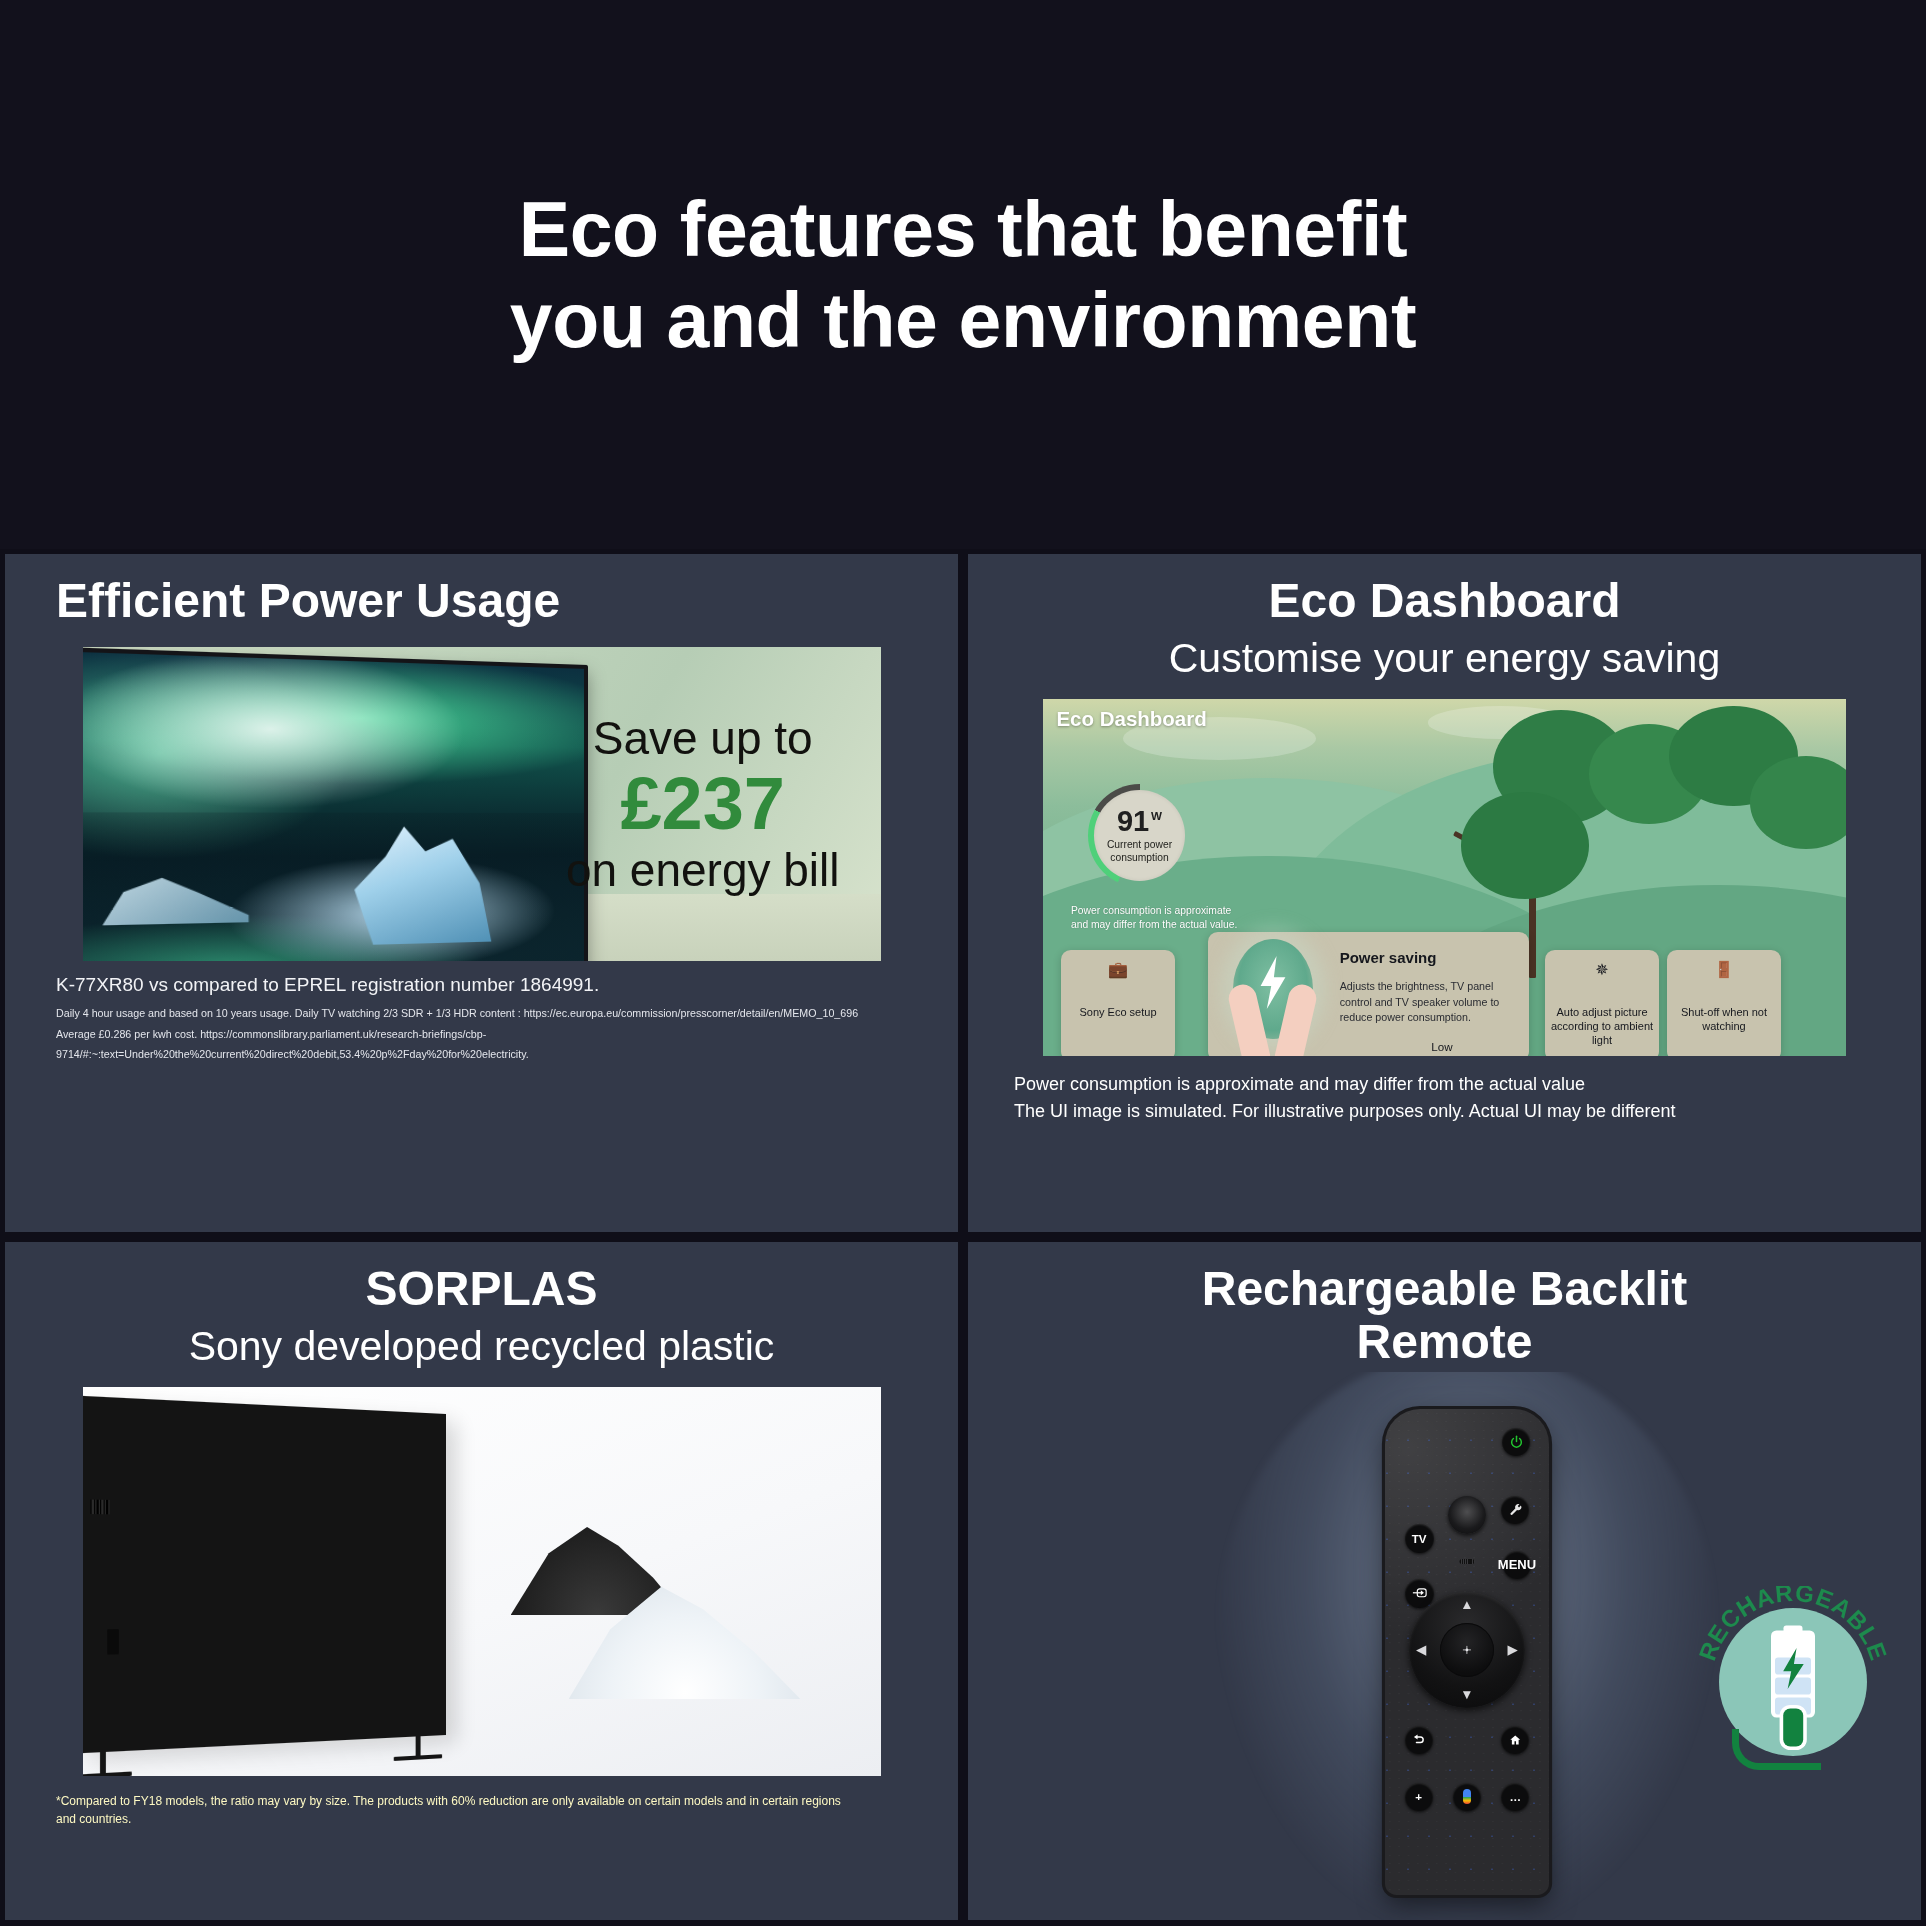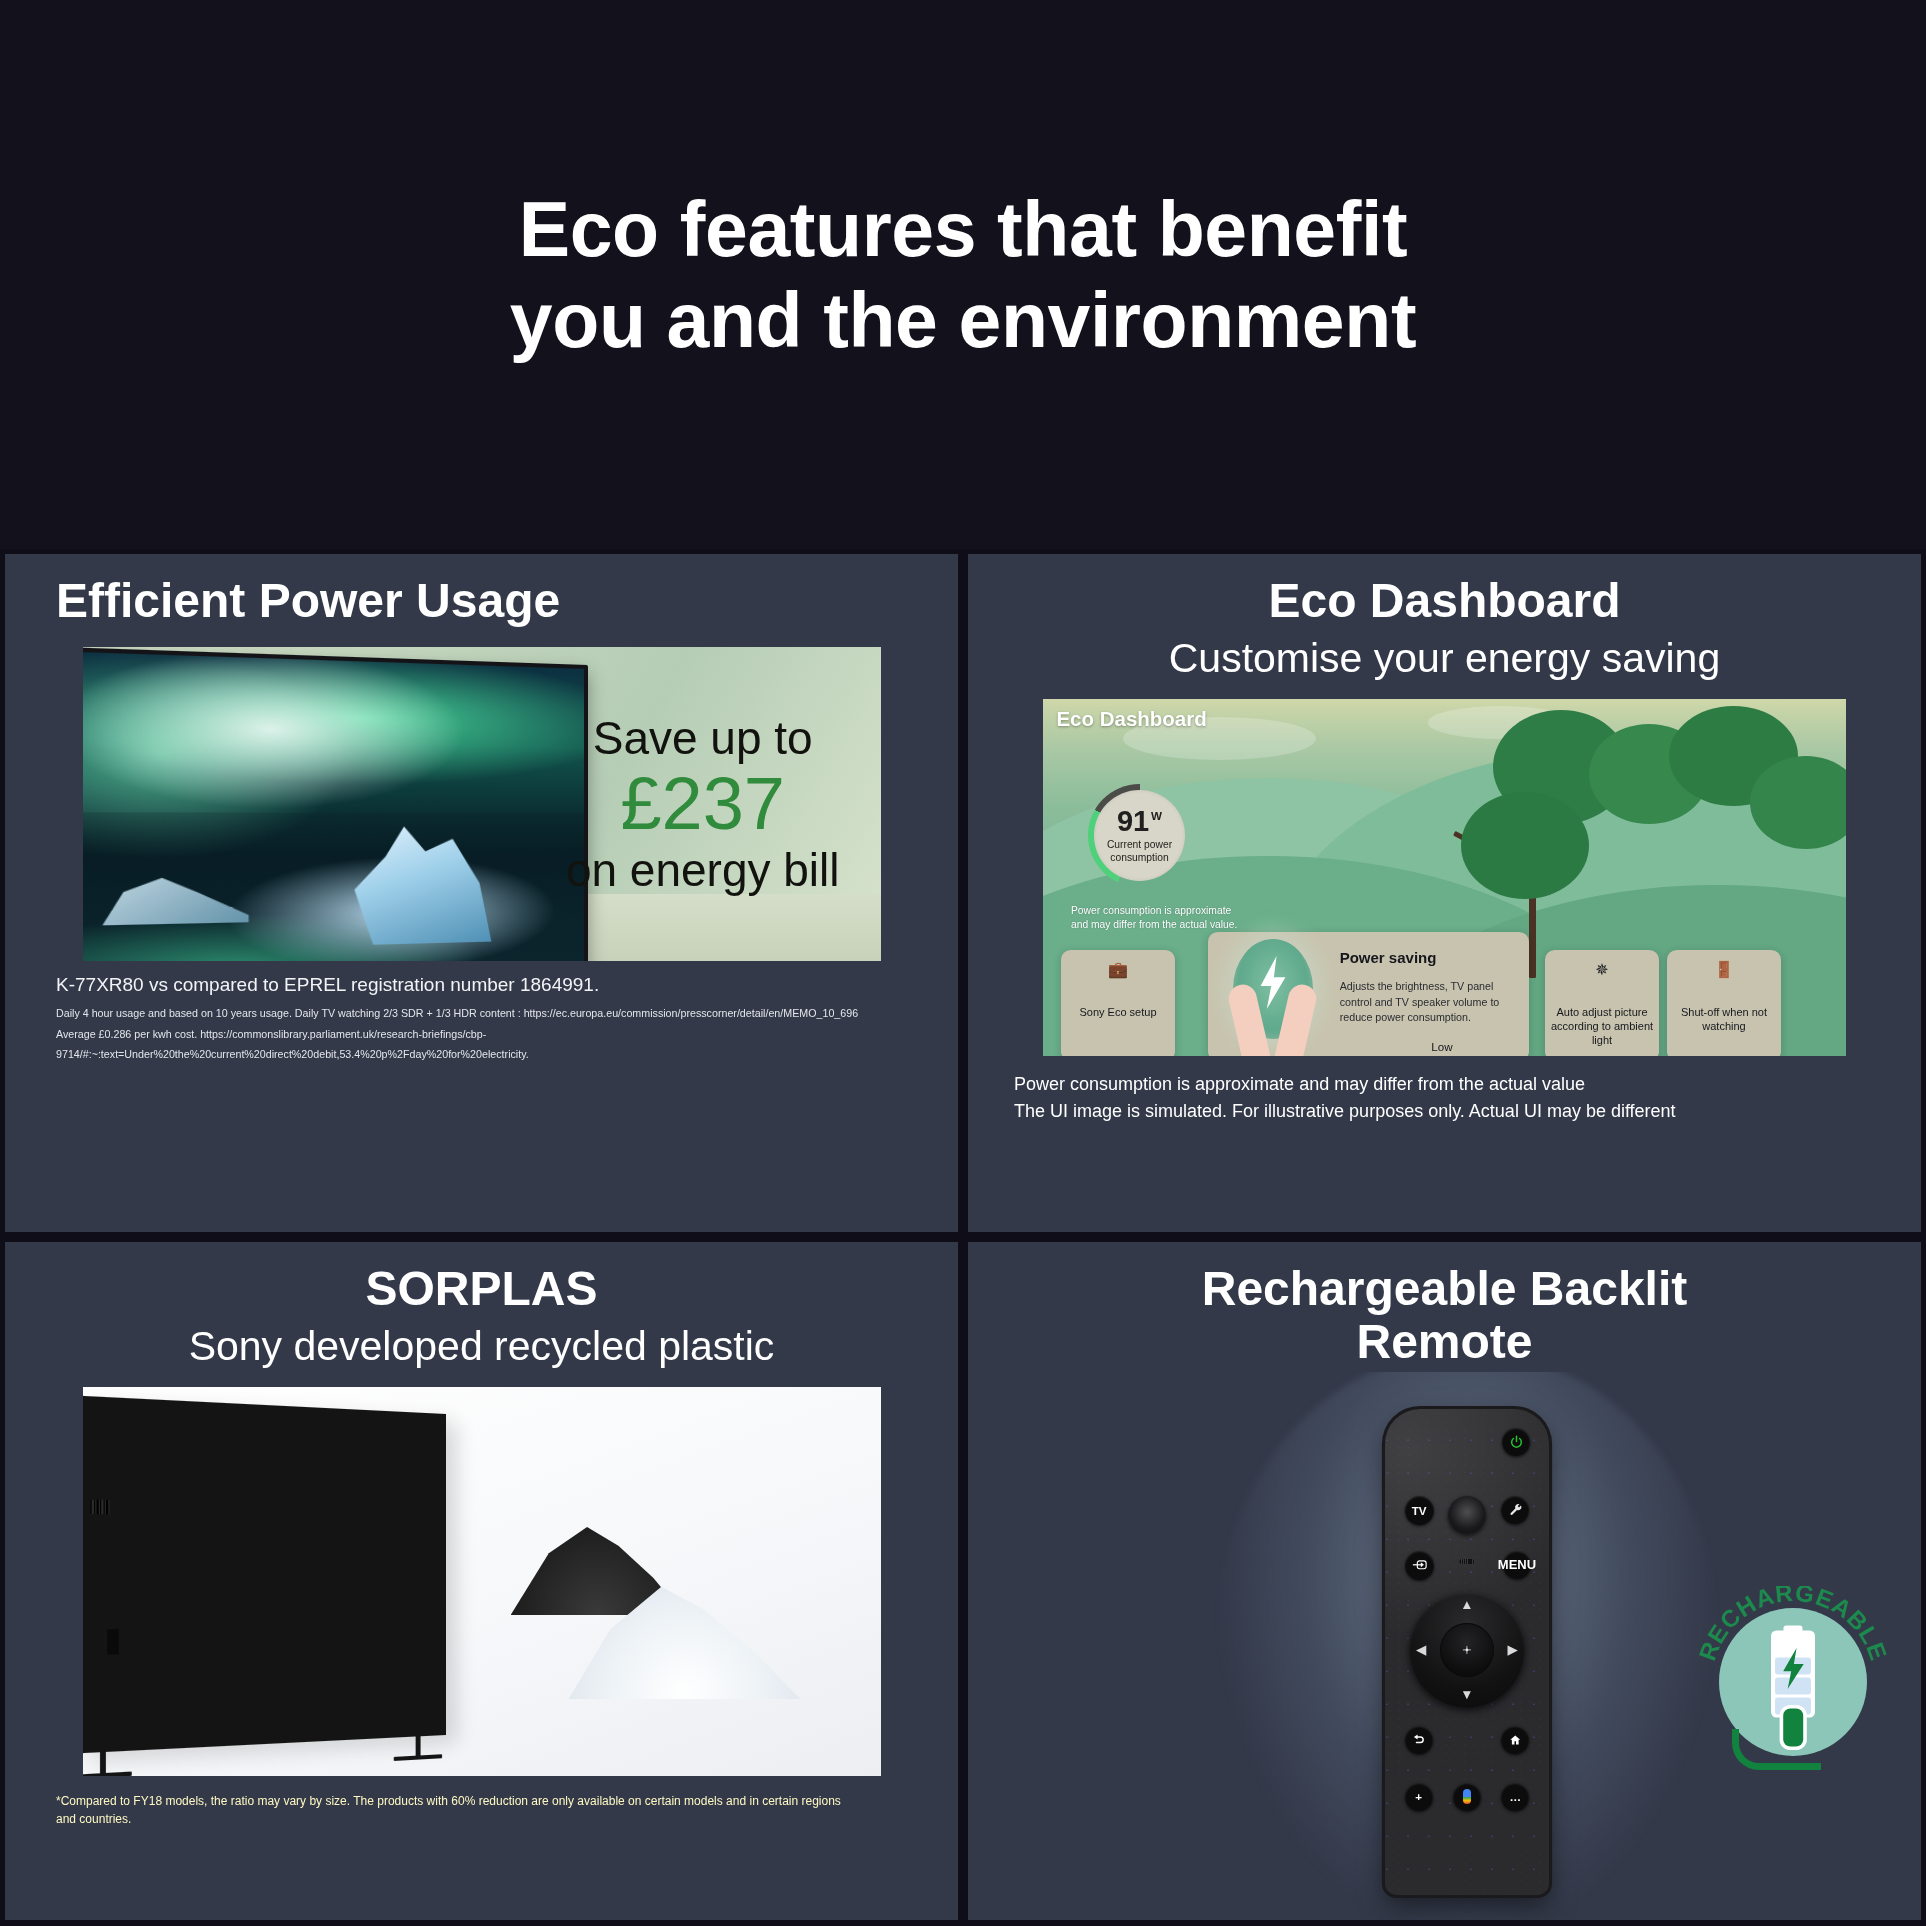--- a/index.html
+++ b/index.html
@@ -124,21 +124,21 @@
     position:absolute; bottom:-26px; width:67px; height:5.8px; background:#1b1b1f; border-radius:1.3px;
   }
   .tv-foot-l { left: 46px; }
   .tv-foot-r { left: 374px; }
 
   .save-block {
     position: absolute; right: 41px; top: 50%; transform: translateY(-50%);
     text-align: center; color: #12120f;
   }
   .save-top { font-size: 46px; font-weight: 400; line-height: 1.05; }
-  .save-amt { font-size: 74px; font-weight: 400; color: #318b3c; line-height: 1.08; margin: 1.8px 0; }
+  .save-amt { font-size: 74px; font-weight: 700; color: #318b3c; line-height: 1.08; margin: 1.8px 0; }
   .save-bot { font-size: 46px; font-weight: 400; line-height: 1.05; }
 
   .fine-a {
     color:#f2f3f6; font-size: 19px; font-weight:400; margin: 13.4px 0 0 28px;
   }
   .fine-b {
     color:#e4e6ec; font-size: 10.7px; font-weight:400; line-height: 1.9; margin: 6.2px 0 0 28px;
   }
 
   
@@ -333,21 +333,21 @@
     background-position: 1.8px 4px, 12.5px 14.7px, 0 0;
     opacity:.9;
   }
   .btn {
     position:absolute; background:#0c0c0d; border-radius:50%;
     display:flex; align-items:center; justify-content:center;
     color:#fff; font-size:11.6px; font-weight:700;
     box-shadow: inset 0 0.9px 1.8px rgba(255,255,255,.12), 0 1.3px 3.1px rgba(0,0,0,.7);
   }
   .btn.b60 { width:28px; height:28px; }
-  .btn.b66 { width:29px; height:29px; }
+  .btn.b66 { width:29px; height:29px;margin-top:28px; }
   .btn.pwr  { right: 19px;  top: 19.6px; }
   .btn.tv   { left: 19.6px;   top: 87px; }
   .btn.wr   { right: 19.6px;  top: 87px; }
   .btn.inp  { left: 19.6px;   top: 142px; }
   .btn.menu { right: 18px;  top: 142px; font-size:13px; }
   .mic-hole {
     position:absolute; left:50%; top: 150px; transform:translateX(-50%);
     width: 15px; height: 4.9px; border-radius: 2.7px;
     background: repeating-linear-gradient(90deg, #111 0 1.3px, #3a3a3d 1.3px 2.2px);
   }

